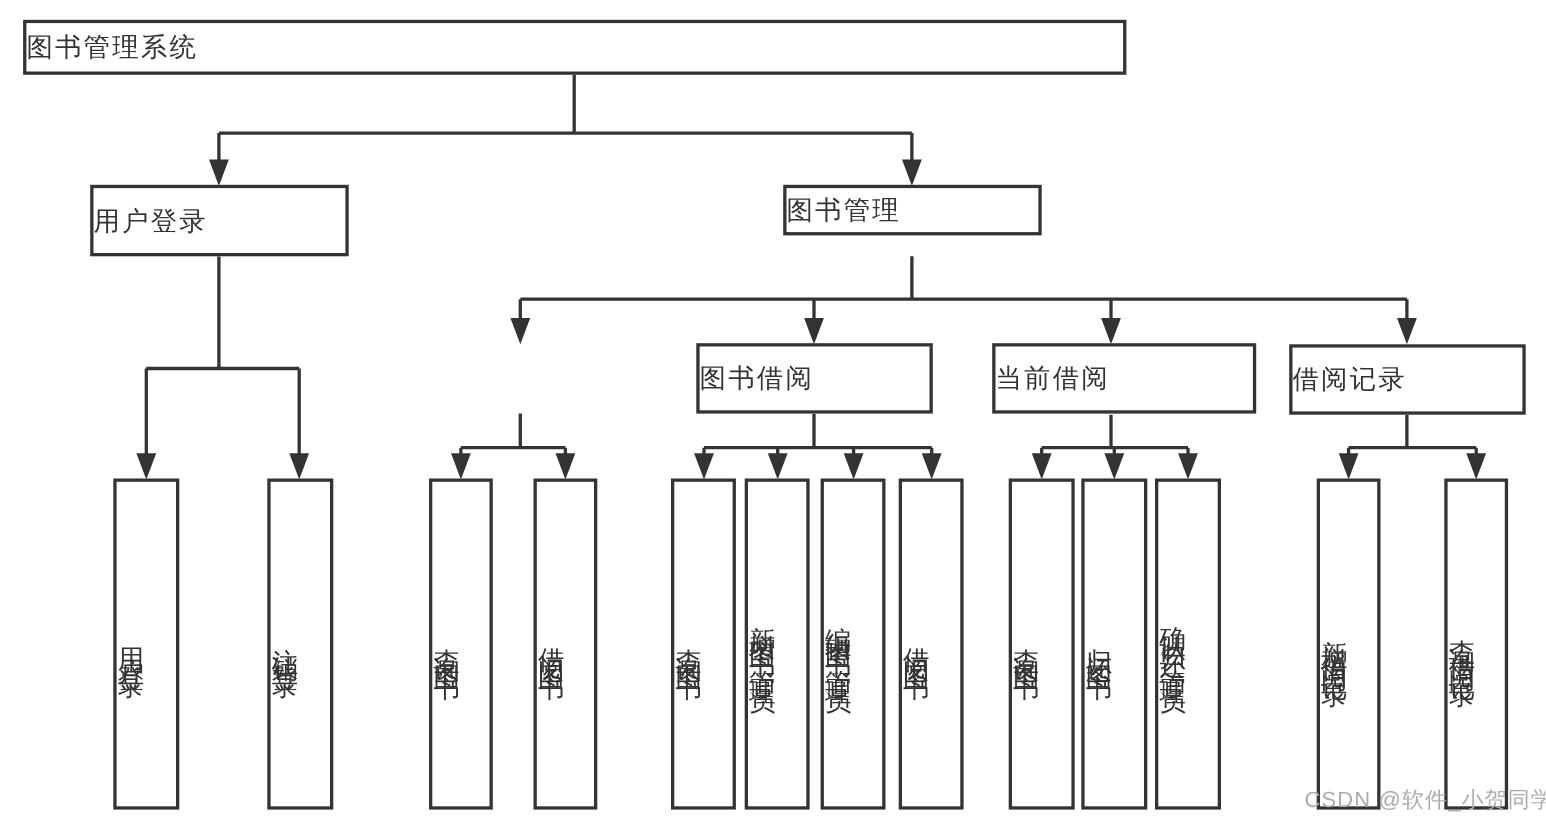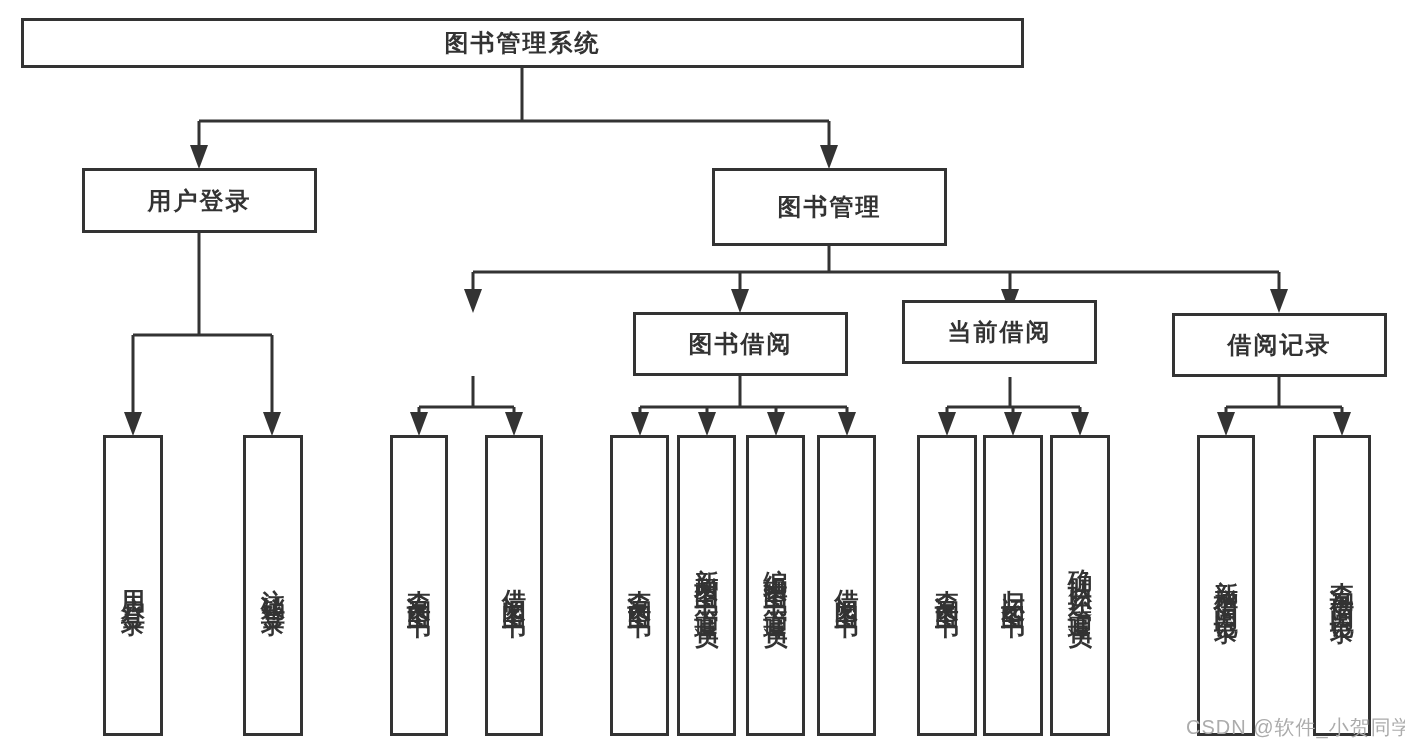--- a/index.html
+++ b/index.html
@@ -9,38 +9,37 @@
     color:var(--text,#333333);
     font-family:"Liberation Sans",sans-serif;
   }
   .connector-layer{position:absolute;left:0;top:0;z-index:0}
   .connector-layer path{fill:none;stroke:var(--line,#333333);stroke-width:3}
   .connector-layer polygon{fill:var(--line,#333333);stroke:none}
   .node{
     position:absolute;box-sizing:border-box;
     border:3px solid var(--line,#333333);
     background:var(--background,#ffffff);
-    display:flex;align-items:center;justify-content:center;
+    display:flex;align-items:center;justify-content:flex-start;
     z-index:1;
-    font-weight:bold;
   }
   .hnode{font-size:24px;letter-spacing:2px;white-space:nowrap}
   .vnode .vtext{
     writing-mode:vertical-rl;text-orientation:mixed;
     font-size:24px;line-height:1;letter-spacing:8px;white-space:nowrap;
   }
   
   .n-root{left:21px;top:18px;width:1003px;height:50px}
   
   .n-userlogin{left:82px;top:168px;width:235px;height:65px}
-  .n-bookmgmt{left:712px;top:168px;width:235px;height:78px}
+  .n-bookmgmt{left:712px;top:168px;width:235px;height:46px}
   
   .n-newrec{left:363px;top:312px;width:220px;height:64px}
   .n-borrow{left:633px;top:312px;width:215px;height:64px}
-  .n-current{left:902px;top:300px;width:195px;height:64px}
+  .n-current{left:902px;top:312px;width:240px;height:64px}
   .n-records{left:1172px;top:313px;width:215px;height:64px}
   
   .leaf{top:435px;height:301px}
   .l1{left:103px;width:60px}
   .l2{left:243px;width:60px}
   .l3{left:390px;width:58px}
   .l4{left:485px;width:58px}
   .l5{left:610px;width:59px}
   .l6{left:677px;width:59px}
   .l7{left:746px;width:59px}

